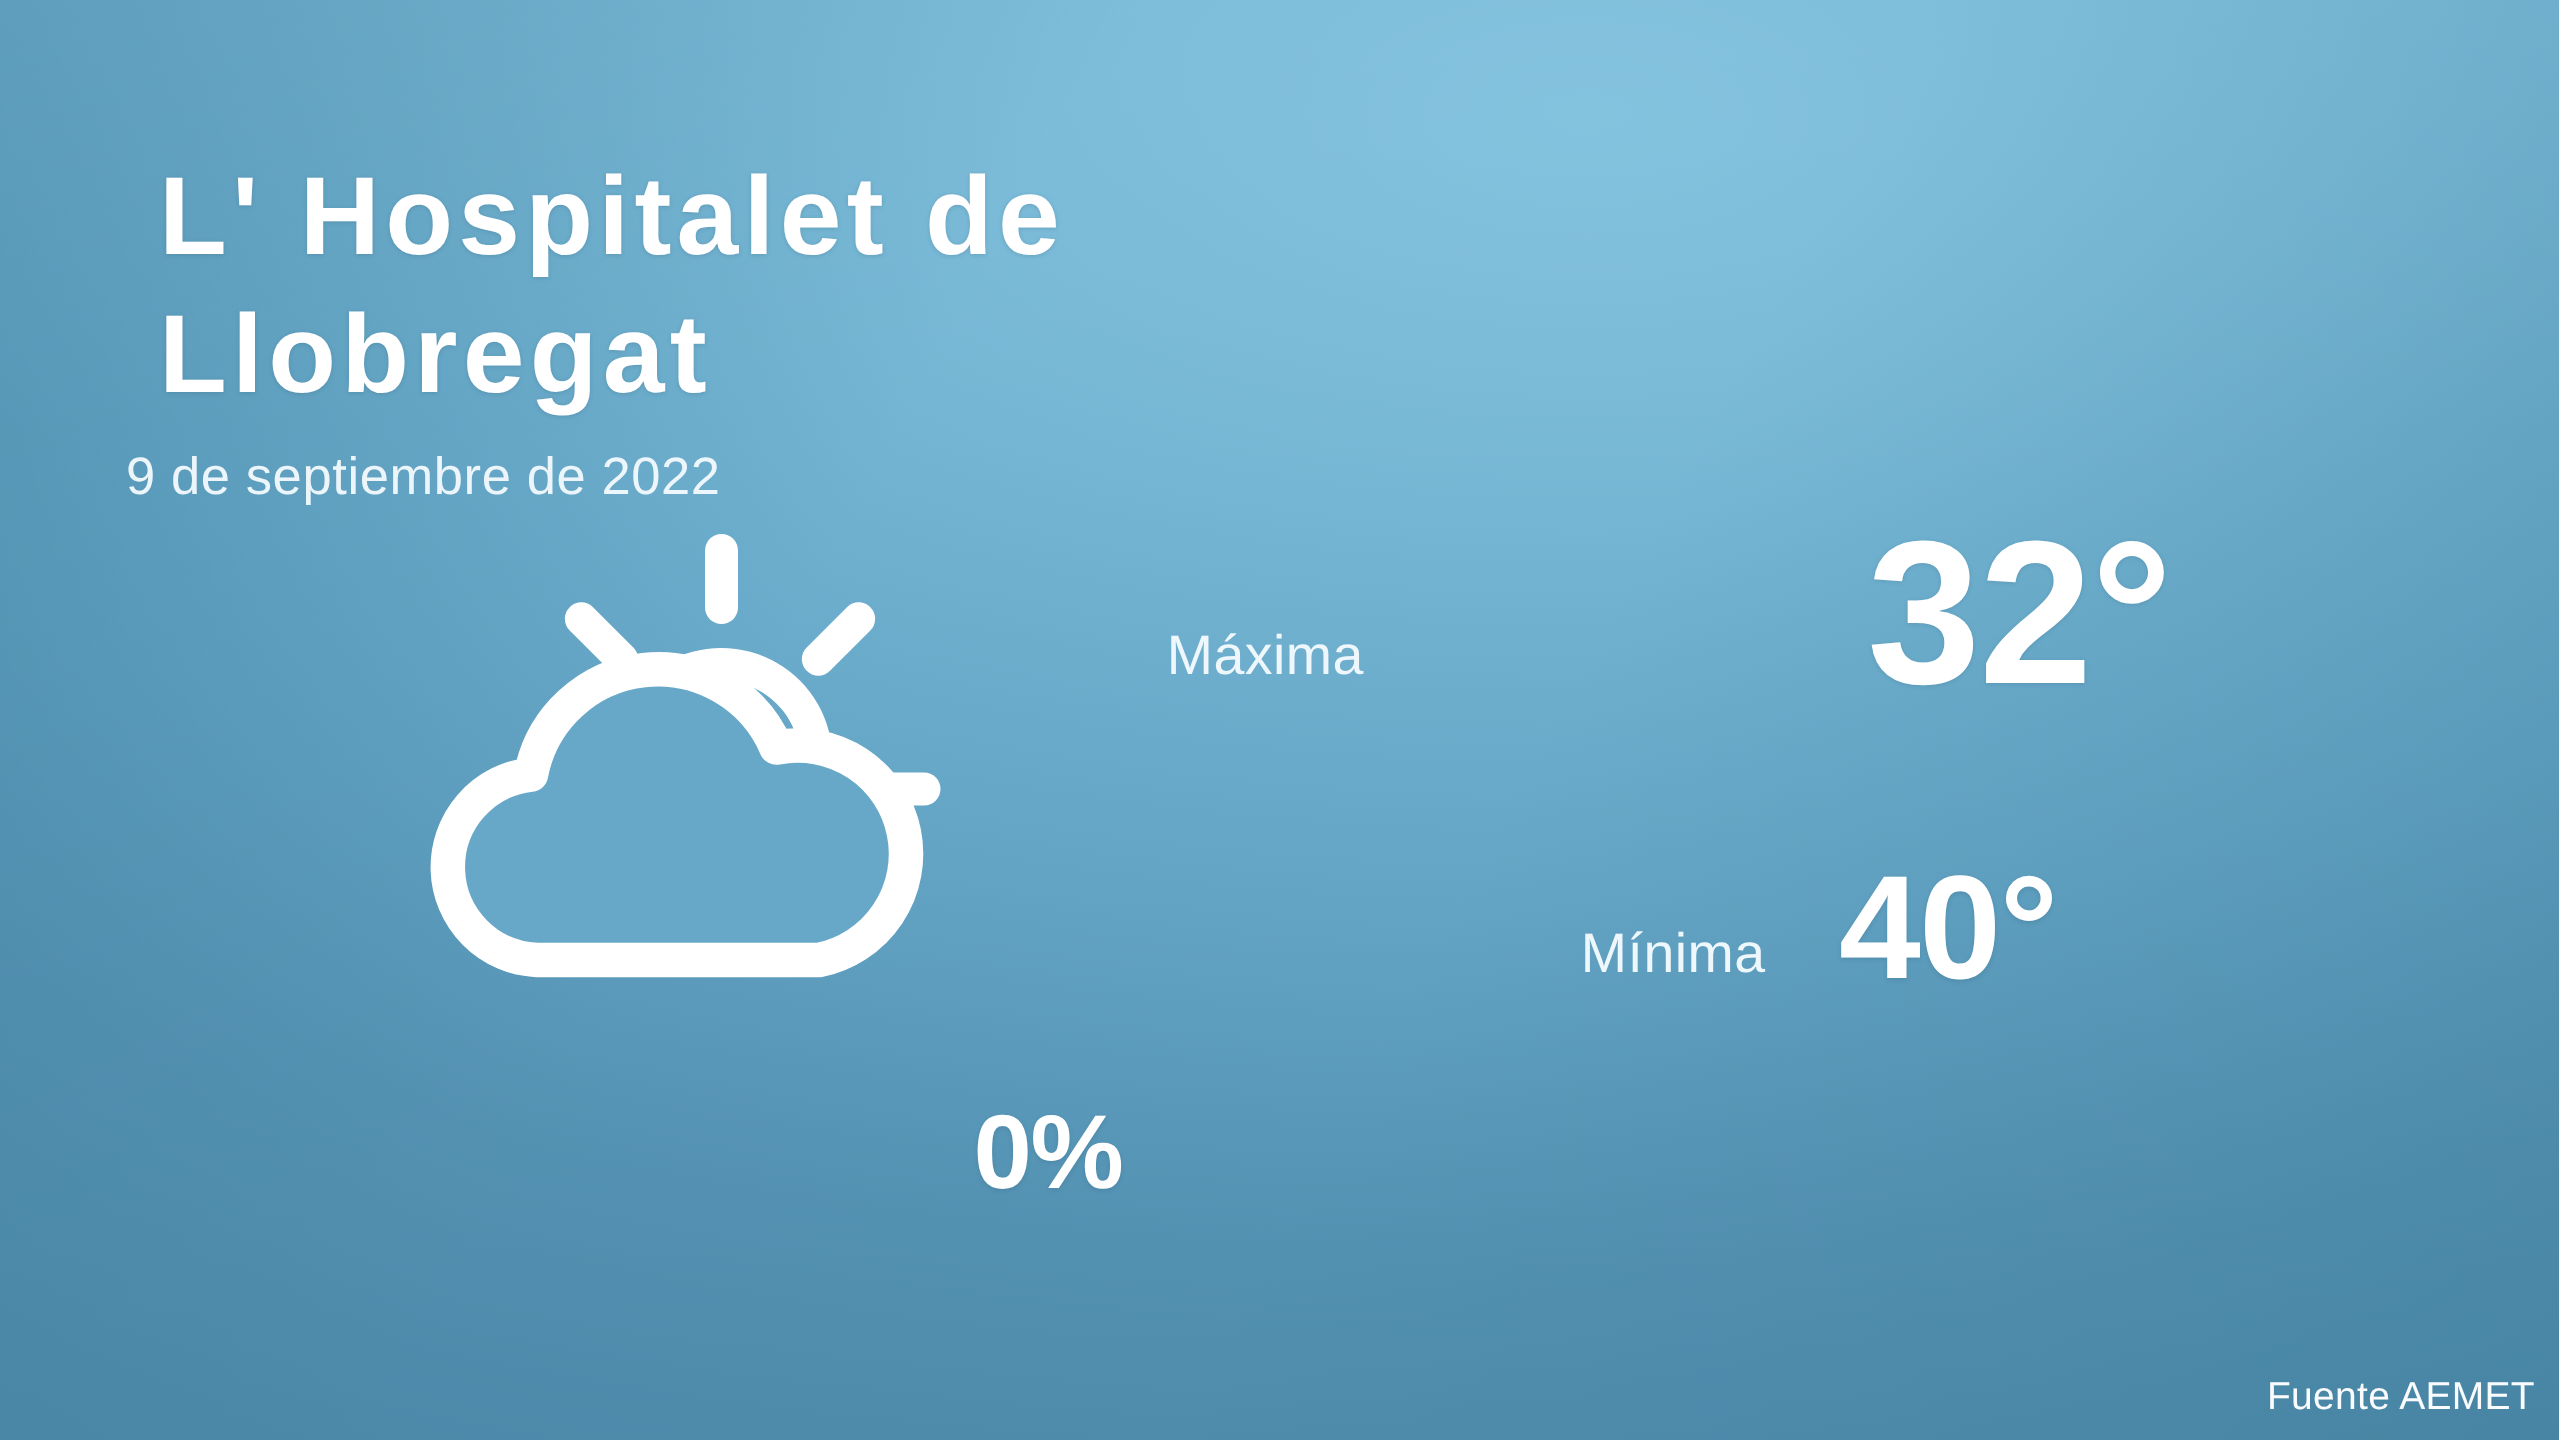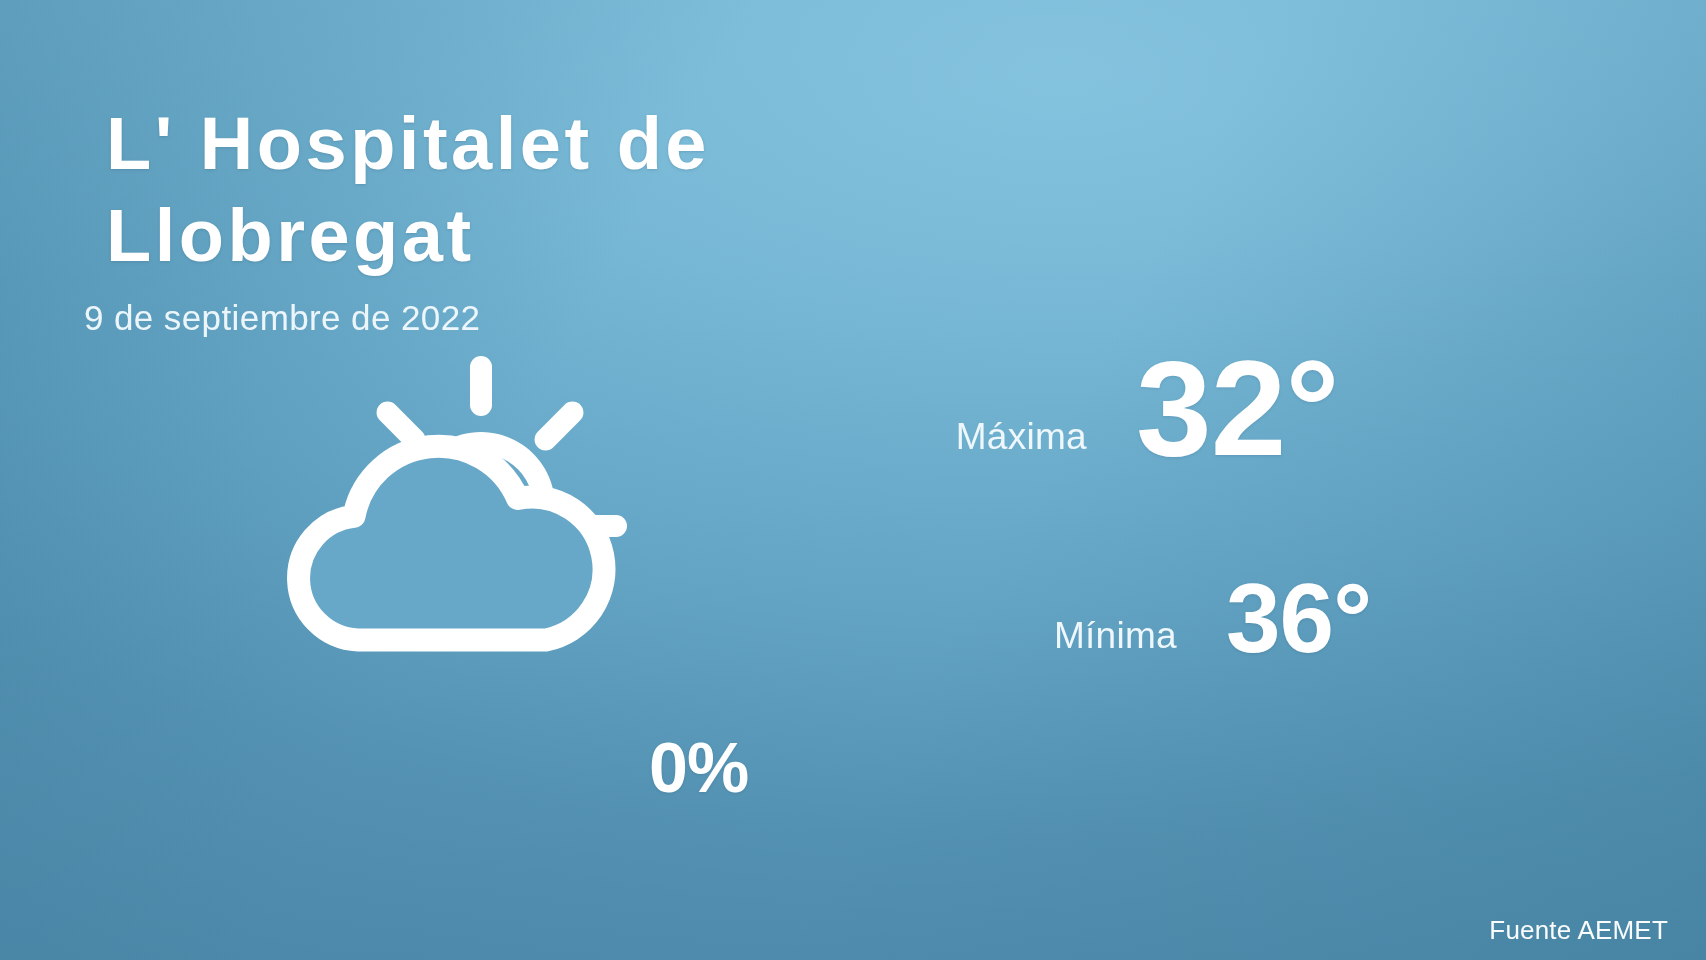--- a/index.html
+++ b/index.html
@@ -103,46 +103,46 @@
   .metric-row.prec { top: 398px; height: 110px; }
 
   .metric-label {
     flex: 0 0 auto;
     text-align: right;
     color: #eef7fb;
     font-weight: 400;
     letter-spacing: 0.3px;
     white-space: nowrap;
   }
-  .metric-row.max  .metric-label { width: 487px; font-size: 37px; }
+  .metric-row.max  .metric-label { width: 487px; font-size: 37px; text-align: center; }
   .metric-row.min  .metric-label { width: 487px; font-size: 37px; }
   .metric-row.prec .metric-label { width: 487px; font-size: 35px; }
 
   .metric-value {
     flex: 0 0 auto;
     color: #ffffff;
     font-weight: 700;
     letter-spacing: -1px;
     white-space: nowrap;
     text-shadow: 0 1px 3px rgba(40,80,105,0.18);
   }
   .metric-row.max  .metric-value { width: 420px; padding-left: 49px; font-size: 136px; }
   .metric-row.min  .metric-value { width: 420px; padding-left: 49px; font-size: 98px; }
   .metric-row.prec .metric-value { width: 420px; padding-left: 49px; font-size: 70px; }
 
   
   .metric-row.max  .metric-label { transform: translateY(-6px); }
-  .metric-row.max  .metric-value { transform: translateY(0px); }
+  .metric-row.max  .metric-value { transform: translateY(0px); text-align: center; }
   .metric-row.min  .metric-label { transform: translateY(-4px); }
   .metric-row.prec .metric-label { transform: translateY(-2px); }
 
   
   .source-credit {
     position: absolute;
-    right: 38px;
+    right: 16px;
     bottom: 14px;
     margin: 0;
     color: #ffffff;
     font-size: 26px;
     line-height: 32px;
     font-weight: 400;
     letter-spacing: 0.2px;
     opacity: 0.97;
   }
 </style>
@@ -194,21 +194,21 @@
 
     <div class="metrics">
 
       <div class="metric-row max">
         <span class="metric-label">Máxima</span>
         <span class="metric-value">32°</span>
       </div>
 
       <div class="metric-row min">
         <span class="metric-label">Mínima</span>
-        <span class="metric-value">36°</span>
+        <span class="metric-value">40°</span>
       </div>
 
       <div class="metric-row prec">
         <span class="metric-value">0%</span>
       </div>
 
     </div>
 
     <p class="source-credit">Fuente AEMET</p>
 

